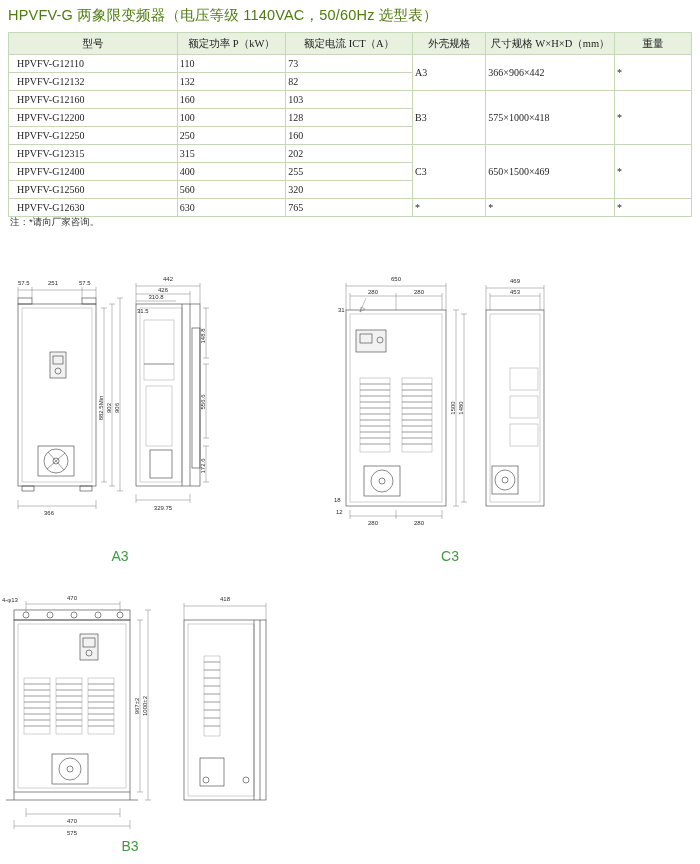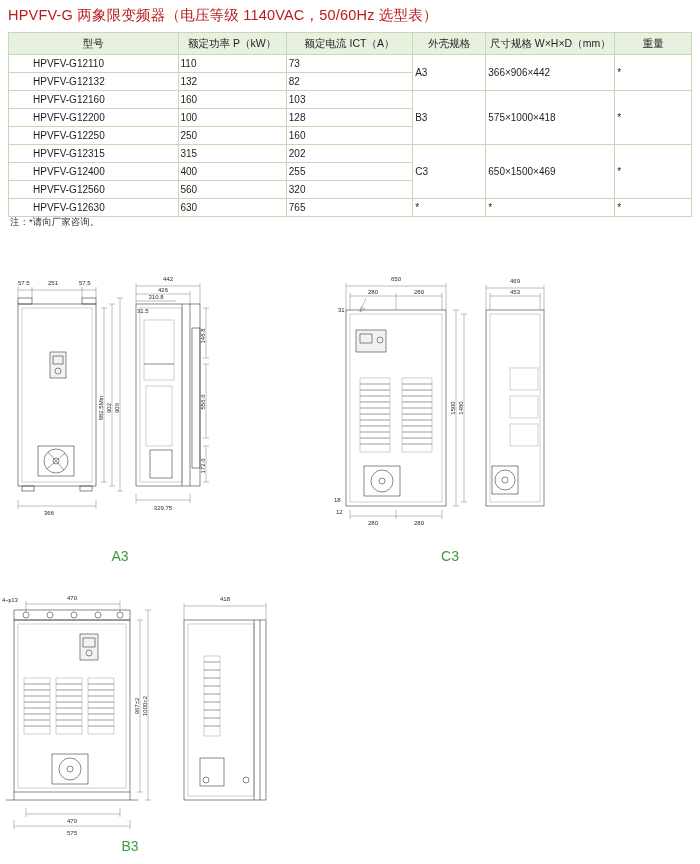--- a/index.html
+++ b/index.html
@@ -20,54 +20,55 @@
     width: 700px;
     height: 864px;
   }
 
   
   .title {
     position: absolute;
     left: 8px;
     top: 6px;
     font-size: 14.5px;
-    color: #b91c1c;
+    color: #4d7c0f;
     letter-spacing: 0.2px;
     white-space: nowrap;
   }
 
   
   .spec-table {
     position: absolute;
     left: 8px;
     top: 32px;
     width: 684px;
     border-collapse: collapse;
     font-size: 10px;
+    font-family: Liberation Serif, serif;
   }
   .spec-table th {
     background: #e8f1e0;
     border: 1px solid #c6d9b6;
     height: 21px;
     font-weight: normal;
     font-size: 10.5px;
     color: #1d1d1d;
     padding: 0 2px;
   }
   .spec-table td {
     border: 1px solid #c6d9b6;
     height: 17px;
     text-align: left;
     font-size: 10px;
     color: #1d1d1d;
     padding: 0 2px;
   }
   .spec-table td.model {
     text-align: left;
-    padding-left: 24px;
+    padding-left: 8px;
   }
   .col-model   { width: 172px; }
   .col-power   { width: 108px; }
   .col-current { width: 128px; text-align: center; }
   .col-shell   { width: 72px; }
   .col-size    { width: 128px; text-align: center; }
   .col-weight  { width: 76px; }
 
   .note {
     position: absolute;

